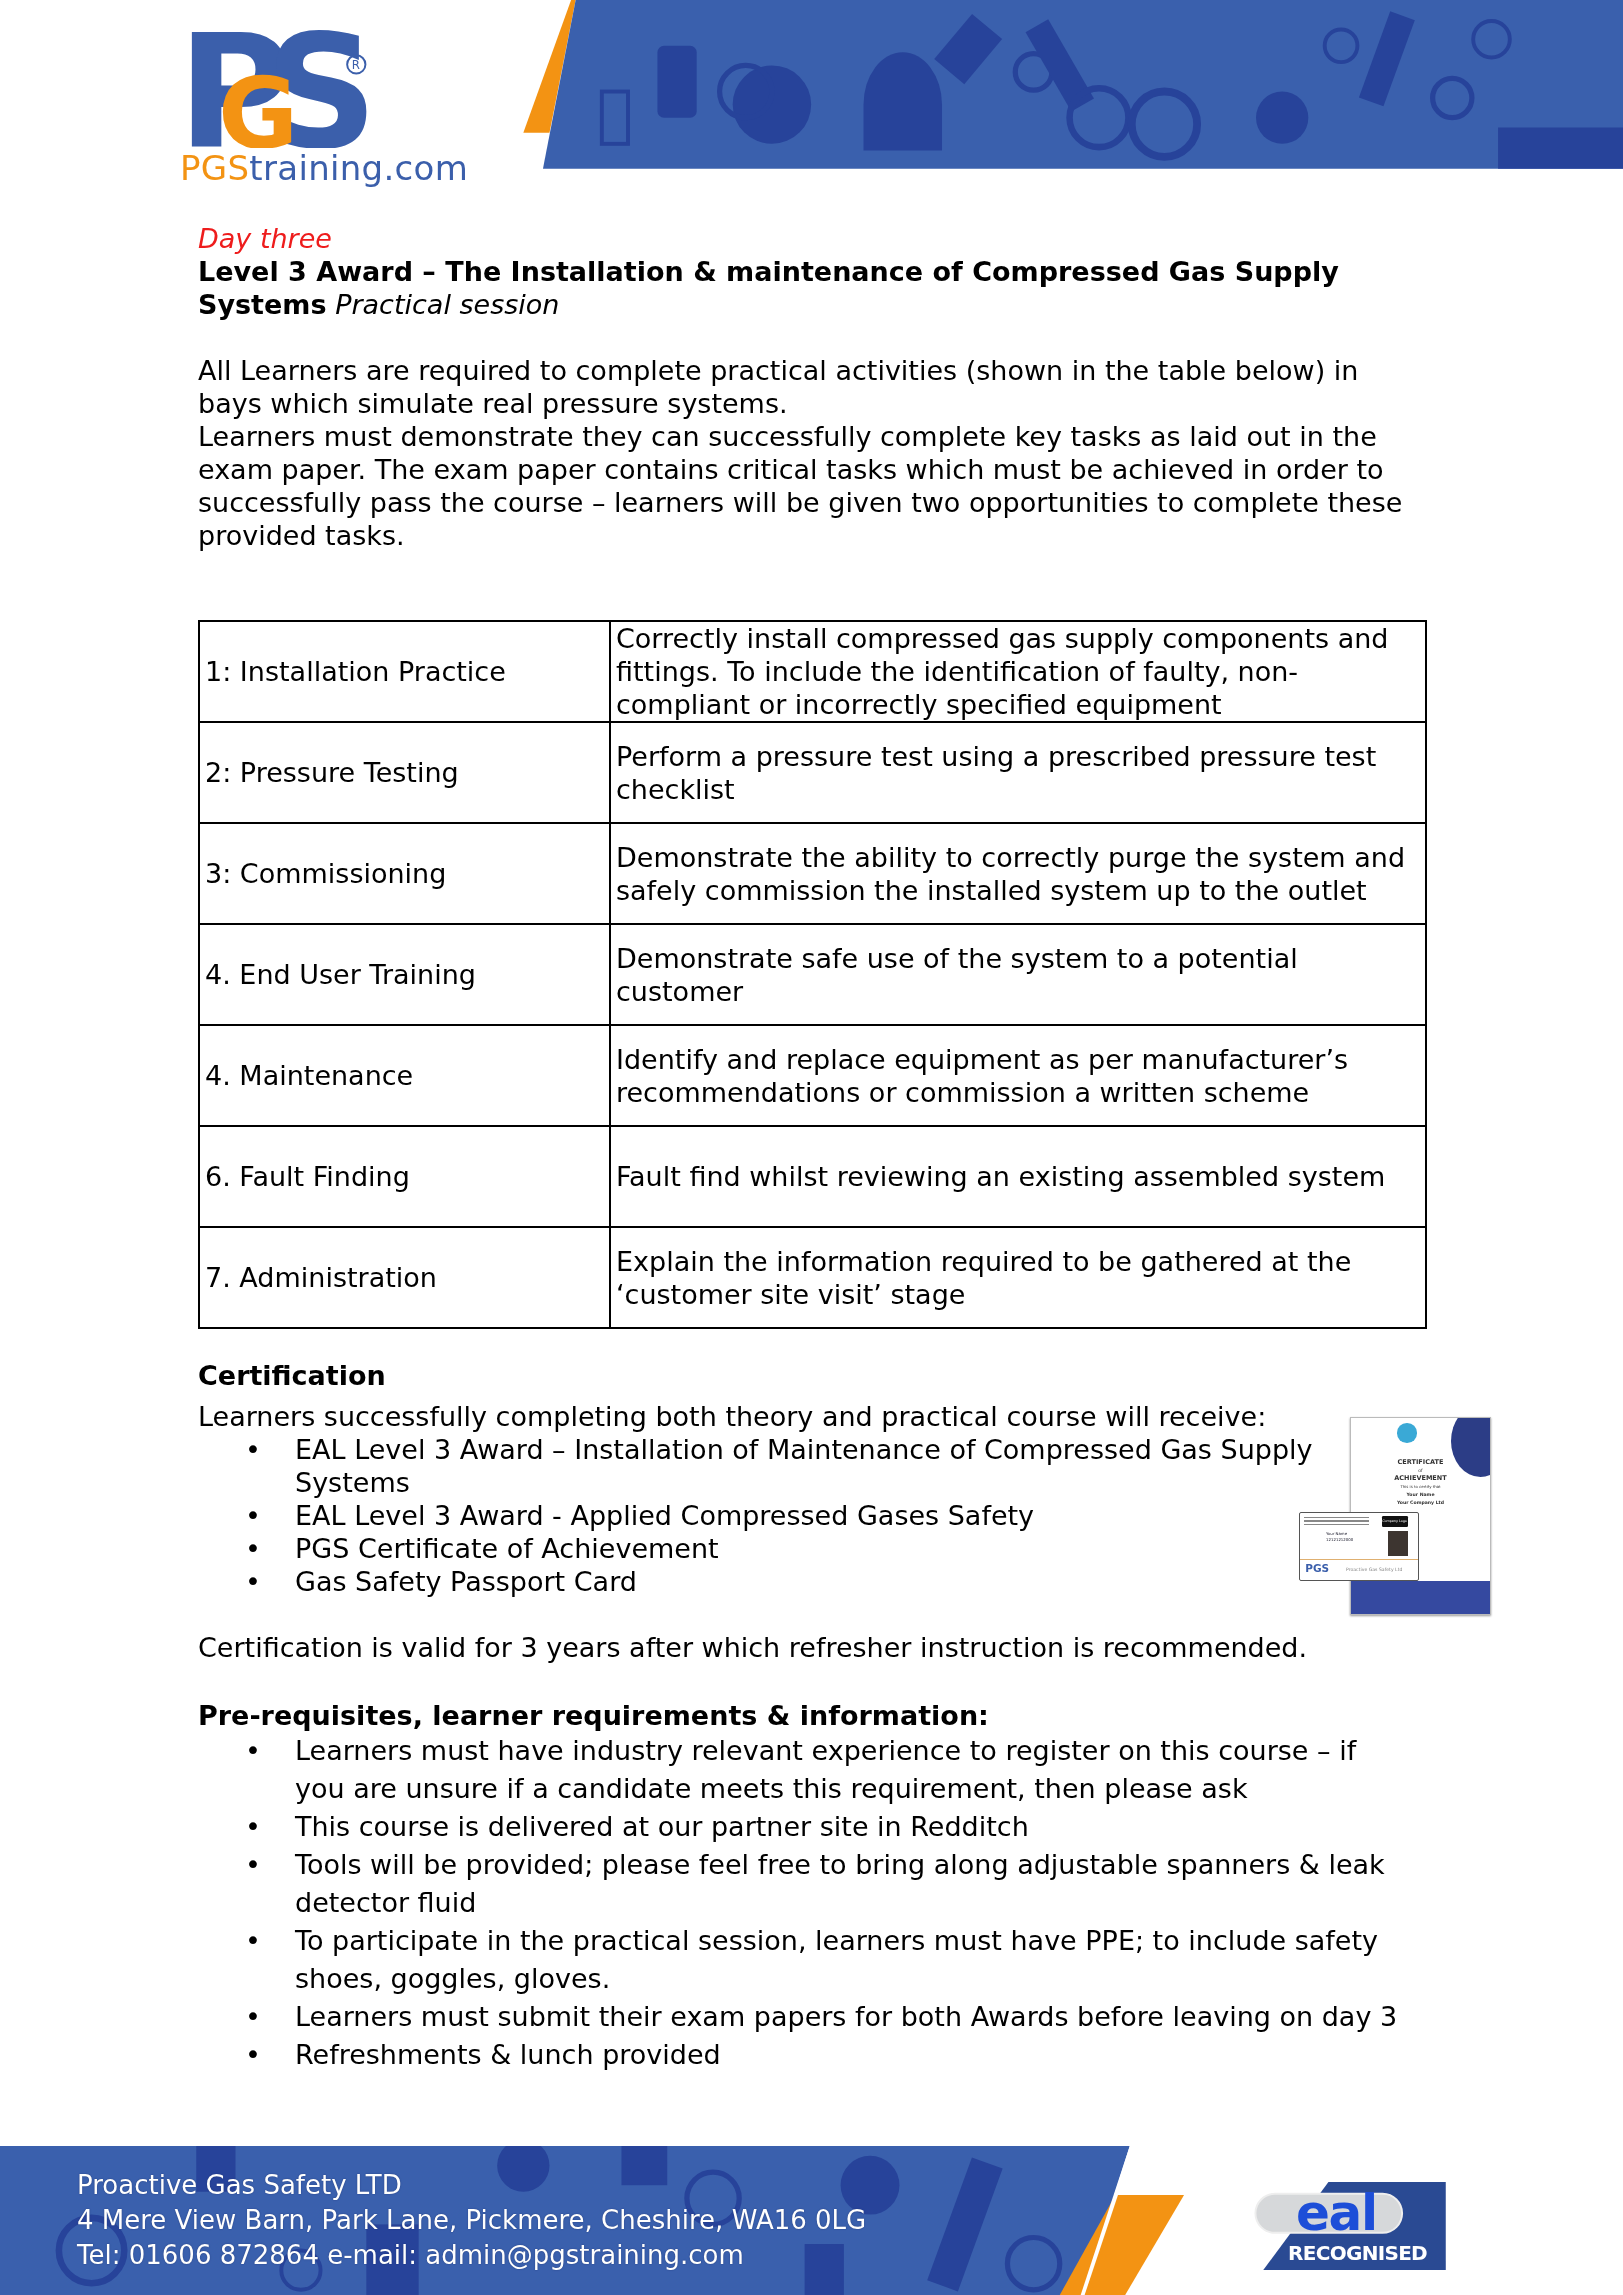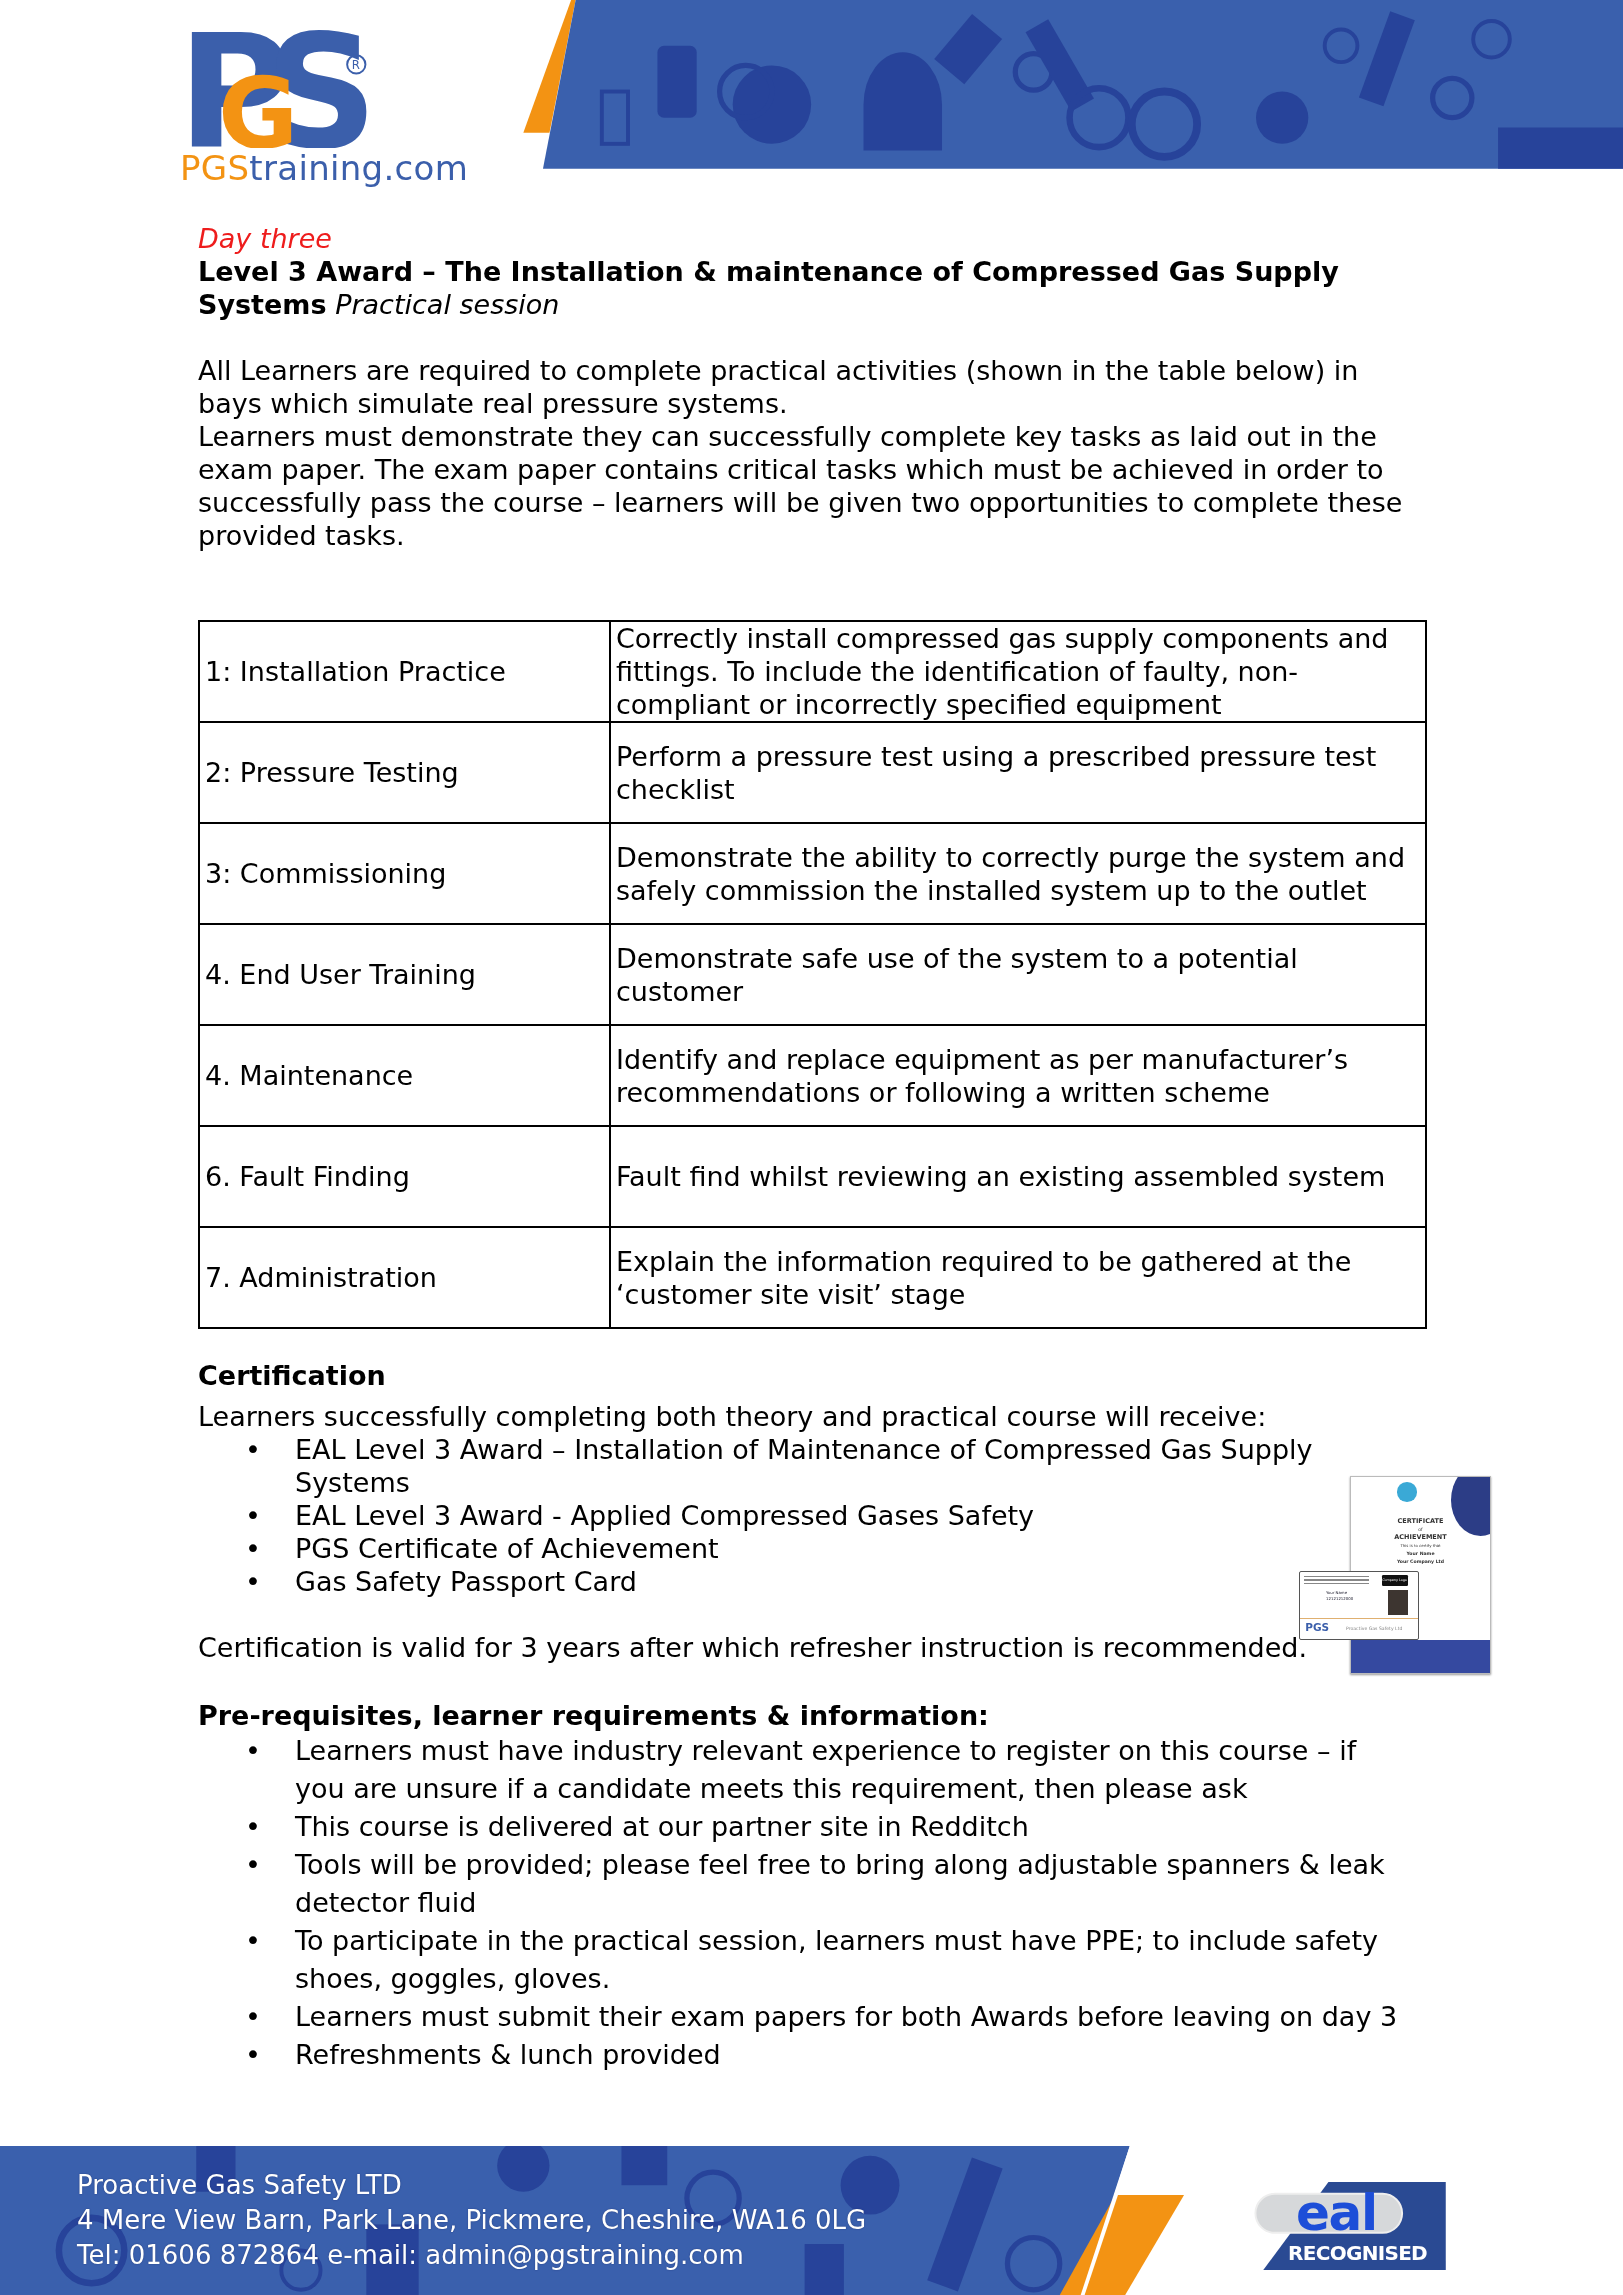--- a/index.html
+++ b/index.html
@@ -37,21 +37,21 @@
   .cert { position:absolute; left:198px; top:1359px; width:1165px; font-size:27px; line-height:33px; }
   .section-head { font-weight:bold; }
   ul.bullets { list-style:none; margin:0; padding:0; }
   ul.bullets li { position:relative; padding-left:97px; }
   ul.bullets li .dot { position:absolute; left:47px; top:0; }
   .prereq ul.bullets li { line-height:38px; }
 
   .prereq { position:absolute; left:198px; top:1699px; width:1243px; font-size:27px; line-height:33px; }
 
   
-  .cert-img { position:absolute; left:1299px; top:1476px; width:193px; height:200px; }
+  .cert-img { position:absolute; left:1299px; top:1417px; width:193px; height:200px; }
 
   
   .footer { position:absolute; left:0; top:2146px; width:1623px; height:149px; }
   .footer-text { position:absolute; left:77px; top:2168px; color:#fff; font-size:26px; line-height:35px;
     text-shadow:0 0 1.3px #1c2f6d; }
   .eal-badge { position:absolute; left:1250px; top:2182px; width:196px; height:88px; }
 </style>
 </head>
 <body>
 
@@ -123,21 +123,21 @@
     <tr>
       <td class="name">3: Commissioning</td>
       <td>Demonstrate the ability to correctly purge the system and safely commission the installed system up to the outlet</td>
     </tr>
     <tr>
       <td class="name">4. End User Training</td>
       <td>Demonstrate safe use of the system to a potential customer</td>
     </tr>
     <tr>
       <td class="name">4. Maintenance</td>
-      <td>Identify and replace equipment as per manufacturer’s recommendations or following a written scheme</td>
+      <td>Identify and replace equipment as per manufacturer’s recommendations or commission a written scheme</td>
     </tr>
     <tr>
       <td class="name">6. Fault Finding</td>
       <td>Fault find whilst reviewing an existing assembled system</td>
     </tr>
     <tr>
       <td class="name">7. Administration</td>
       <td>Explain the information required to be gathered at the ‘customer site visit’ stage</td>
     </tr>
   </tbody>

